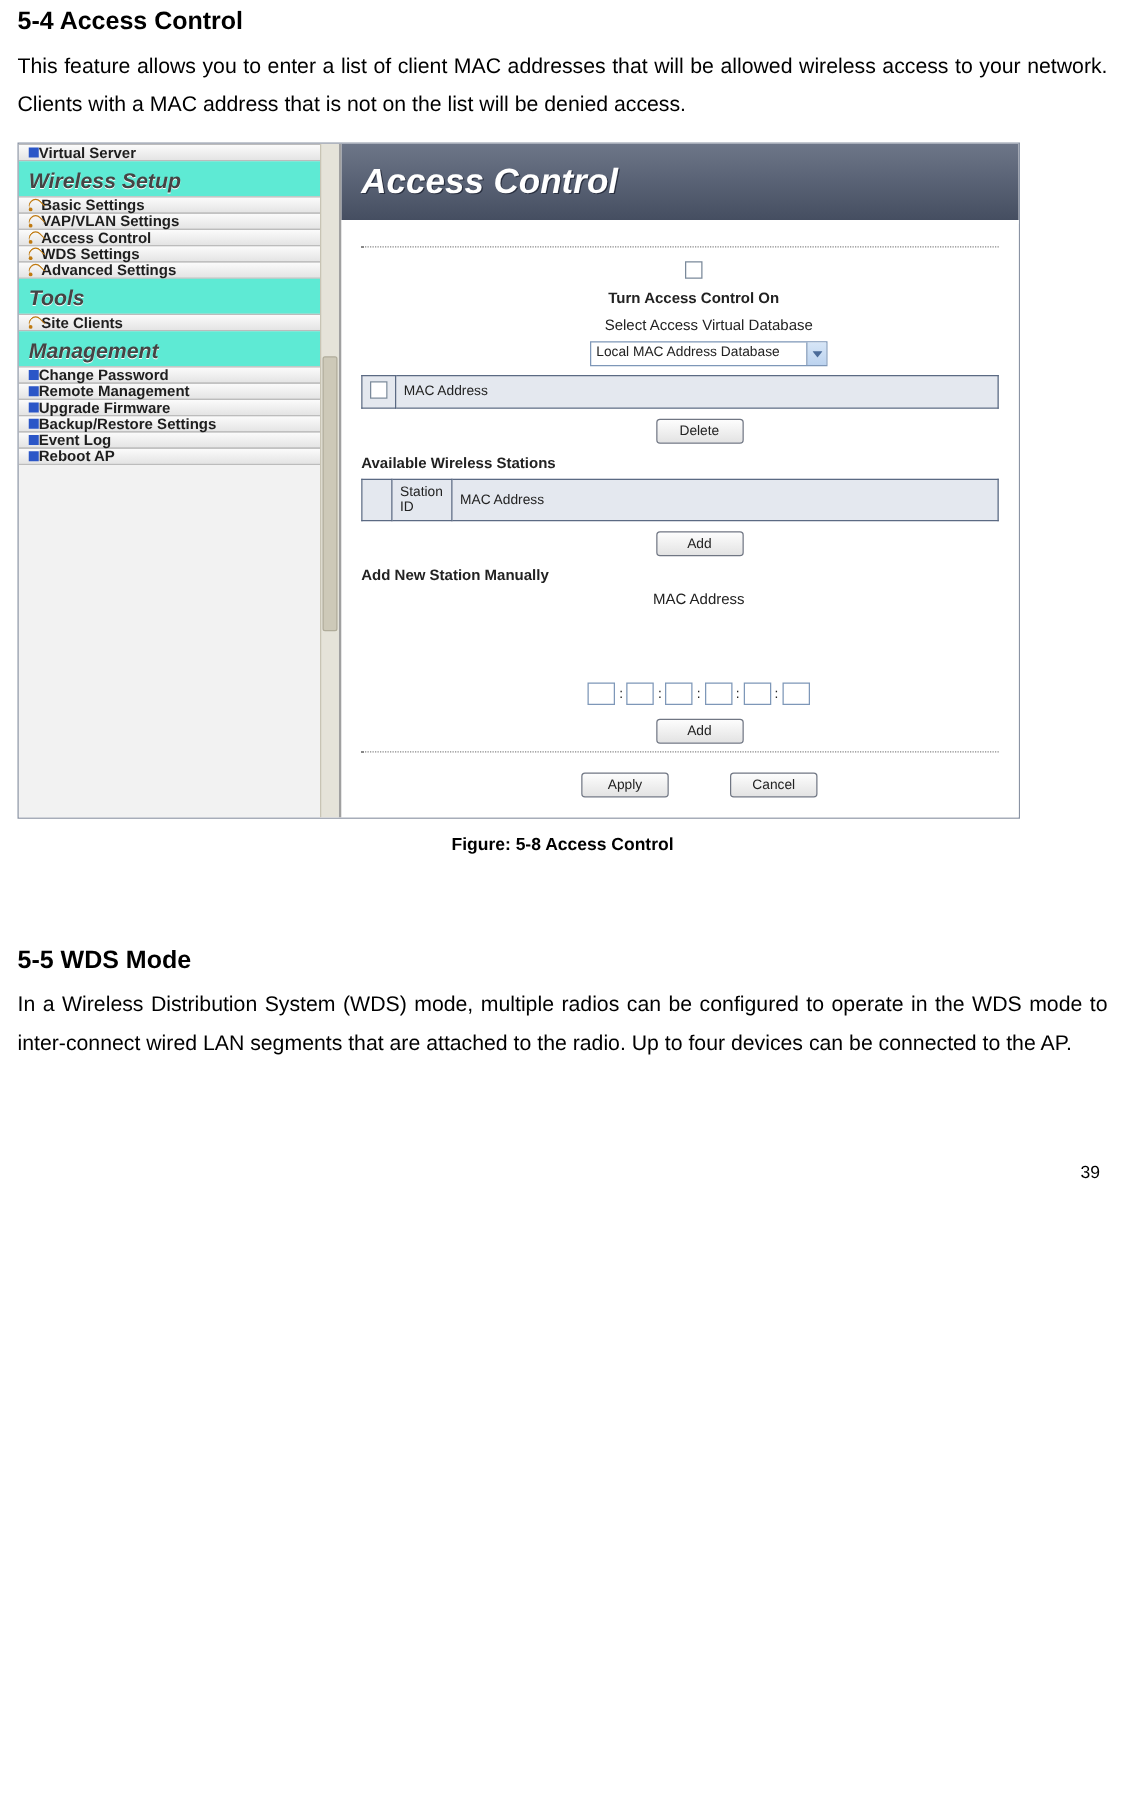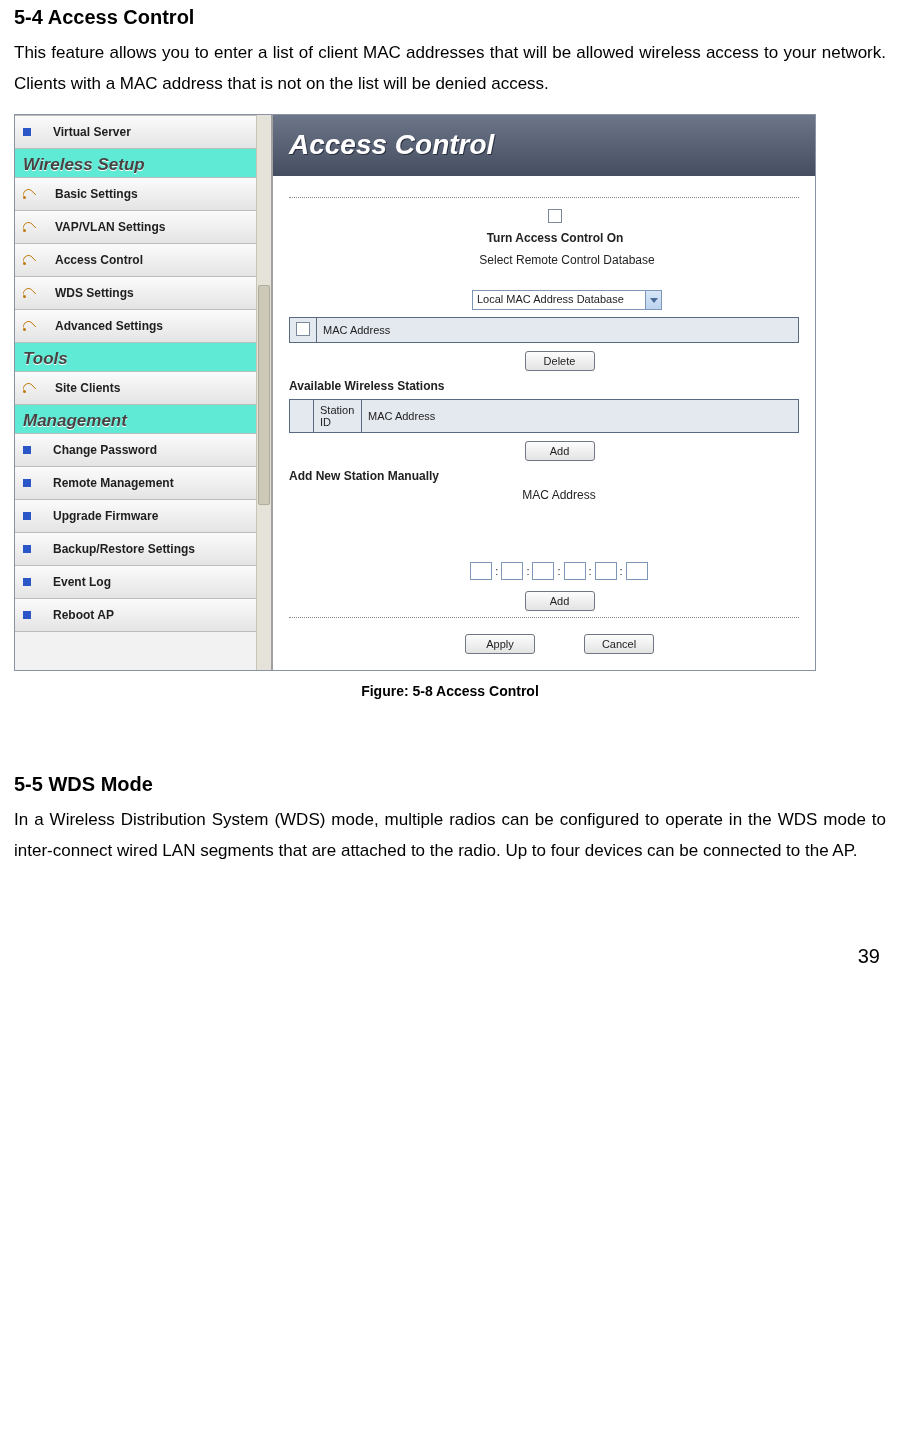--- a/index.html
+++ b/index.html
@@ -51,30 +51,30 @@
       background: #cdc9b8;
       border: 1px solid #b0ac9a;
       border-radius: 2px;
     }
     .sidebar-inner {
       padding-right: 15px;
     }
     .side-item {
       display: flex;
       align-items: center;
-      gap: 22px;
+      gap: 0;
       padding: 4px 8px;
       border-top: 1px solid #bcbcbc;
       border-bottom: 1px solid #bcbcbc;
       background: linear-gradient(#fbfbfb, #e4e4e4);
       font-size: 12px;
       font-weight: bold;
       color: #1e1e1e;
       cursor: pointer;
-      height: 34px;
+      height: 14px;
     }
     .side-item + .side-item { margin-top: -1px; }
     .side-group {
       font-size: 17px;
       font-weight: bold;
       font-style: italic;
       color: #444;
       padding: 6px 8px 2px 8px;
       background: #5eead4;
       text-shadow: 0 1px 0 #fff;
@@ -136,21 +136,20 @@
     }
     .select-ctrl {
       height: 20px;
       border: 1px solid #7e97b8;
       background: #fff;
       font-size: 11px;
       padding: 2px 18px 2px 4px;
       position: relative;
       display: inline-block;
       min-width: 190px;
-      margin-top: 17px;
     }
     .select-arrow {
       position: absolute; right:0; top:0; bottom:0; width:16px;
       background: linear-gradient(#d7e6f7,#bcd3ef);
       border-left:1px solid #7e97b8;
       display:flex;align-items:center;justify-content:center;
     }
     .select-arrow svg { width:8px;height:8px; }
     .tbl {
       width: 100%;
@@ -190,21 +189,21 @@
     }
     .colon { font-size: 11px; padding: 0 1px; }
     .fig-caption {
       text-align: center;
       font-weight: bold;
       font-size: 14px;
       padding: 6px 0 28px 0;
     }
     .pagenum {
       text-align: right;
-      font-size: 20px;
+      font-size: 14px;
       padding: 70px 20px 10px 12px;
     }
   </style>
 </head>
 <body>
 
 <div class="doc-section-title">5-4  Access Control</div>
 <div class="doc-body">This feature allows you to enter a list of client MAC addresses that will be allowed wireless access to your network.   Clients with a MAC address that is not on the list will be denied access.</div>
 
 <div class="ui-frame">
@@ -276,21 +275,21 @@
 
   <div class="main">
     <div class="main-banner">Access Control</div>
     <div class="main-content">
       <hr class="hr-dotted">
       <div class="field-row">
         <span class="checkbox"></span>
         <span class="label-bold">Turn Access Control On</span>
       </div>
       <div class="field-row" style="padding-left:46px;">
-        <span>Select Remote Control Database</span>
+        <span>Select Access Virtual Database</span>
         <span class="select-ctrl">
           <span>Local MAC Address Database</span>
           <span class="select-arrow">
             <svg viewBox="0 0 8 8">
                 <path d="M0 2 L8 2 L4 7 Z" fill="#4a6a98"></path>
               </svg>
           </span>
         </span>
       </div>
 

